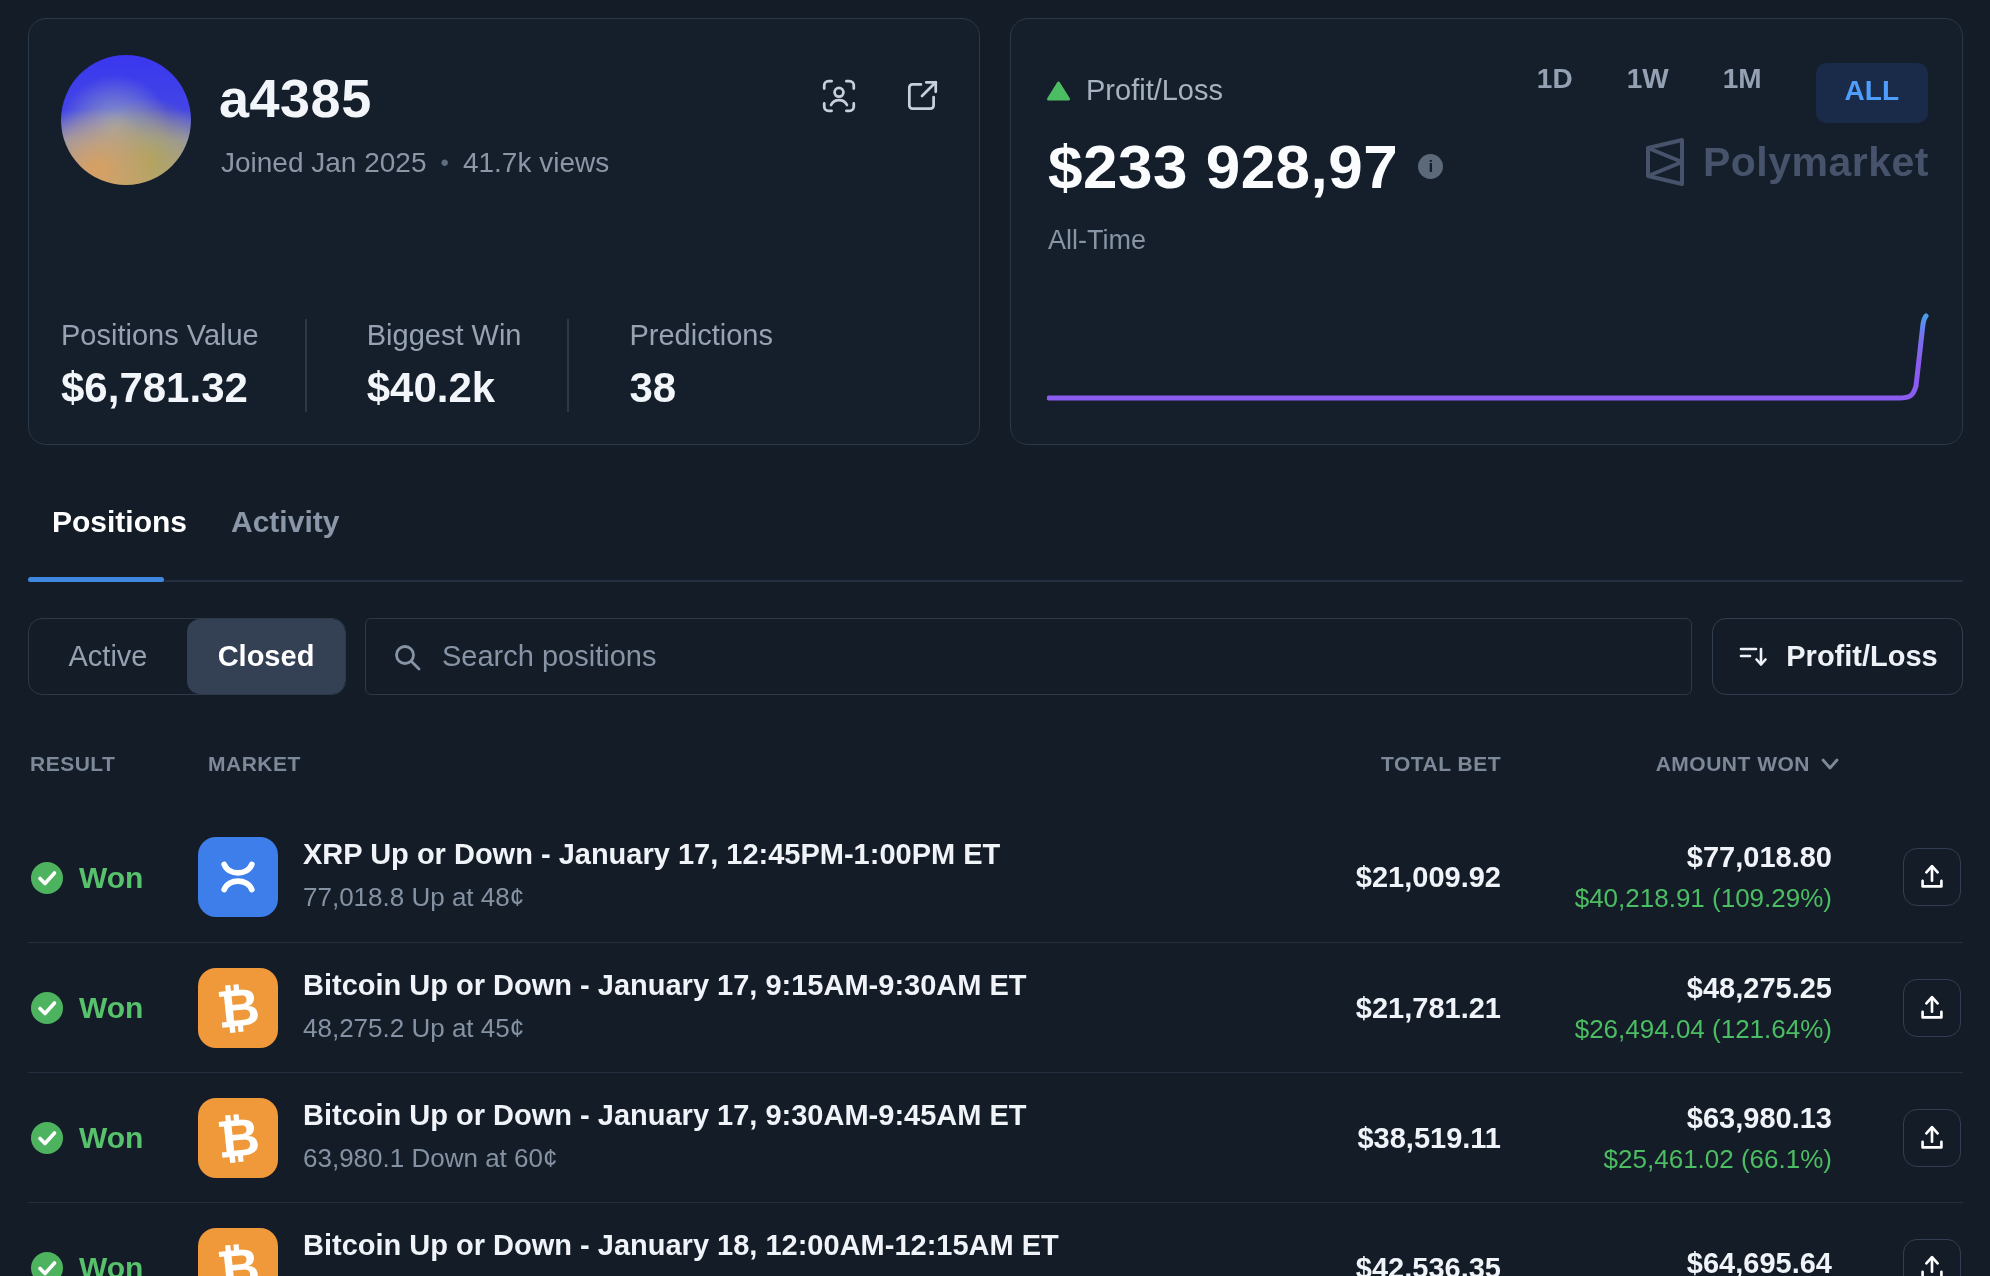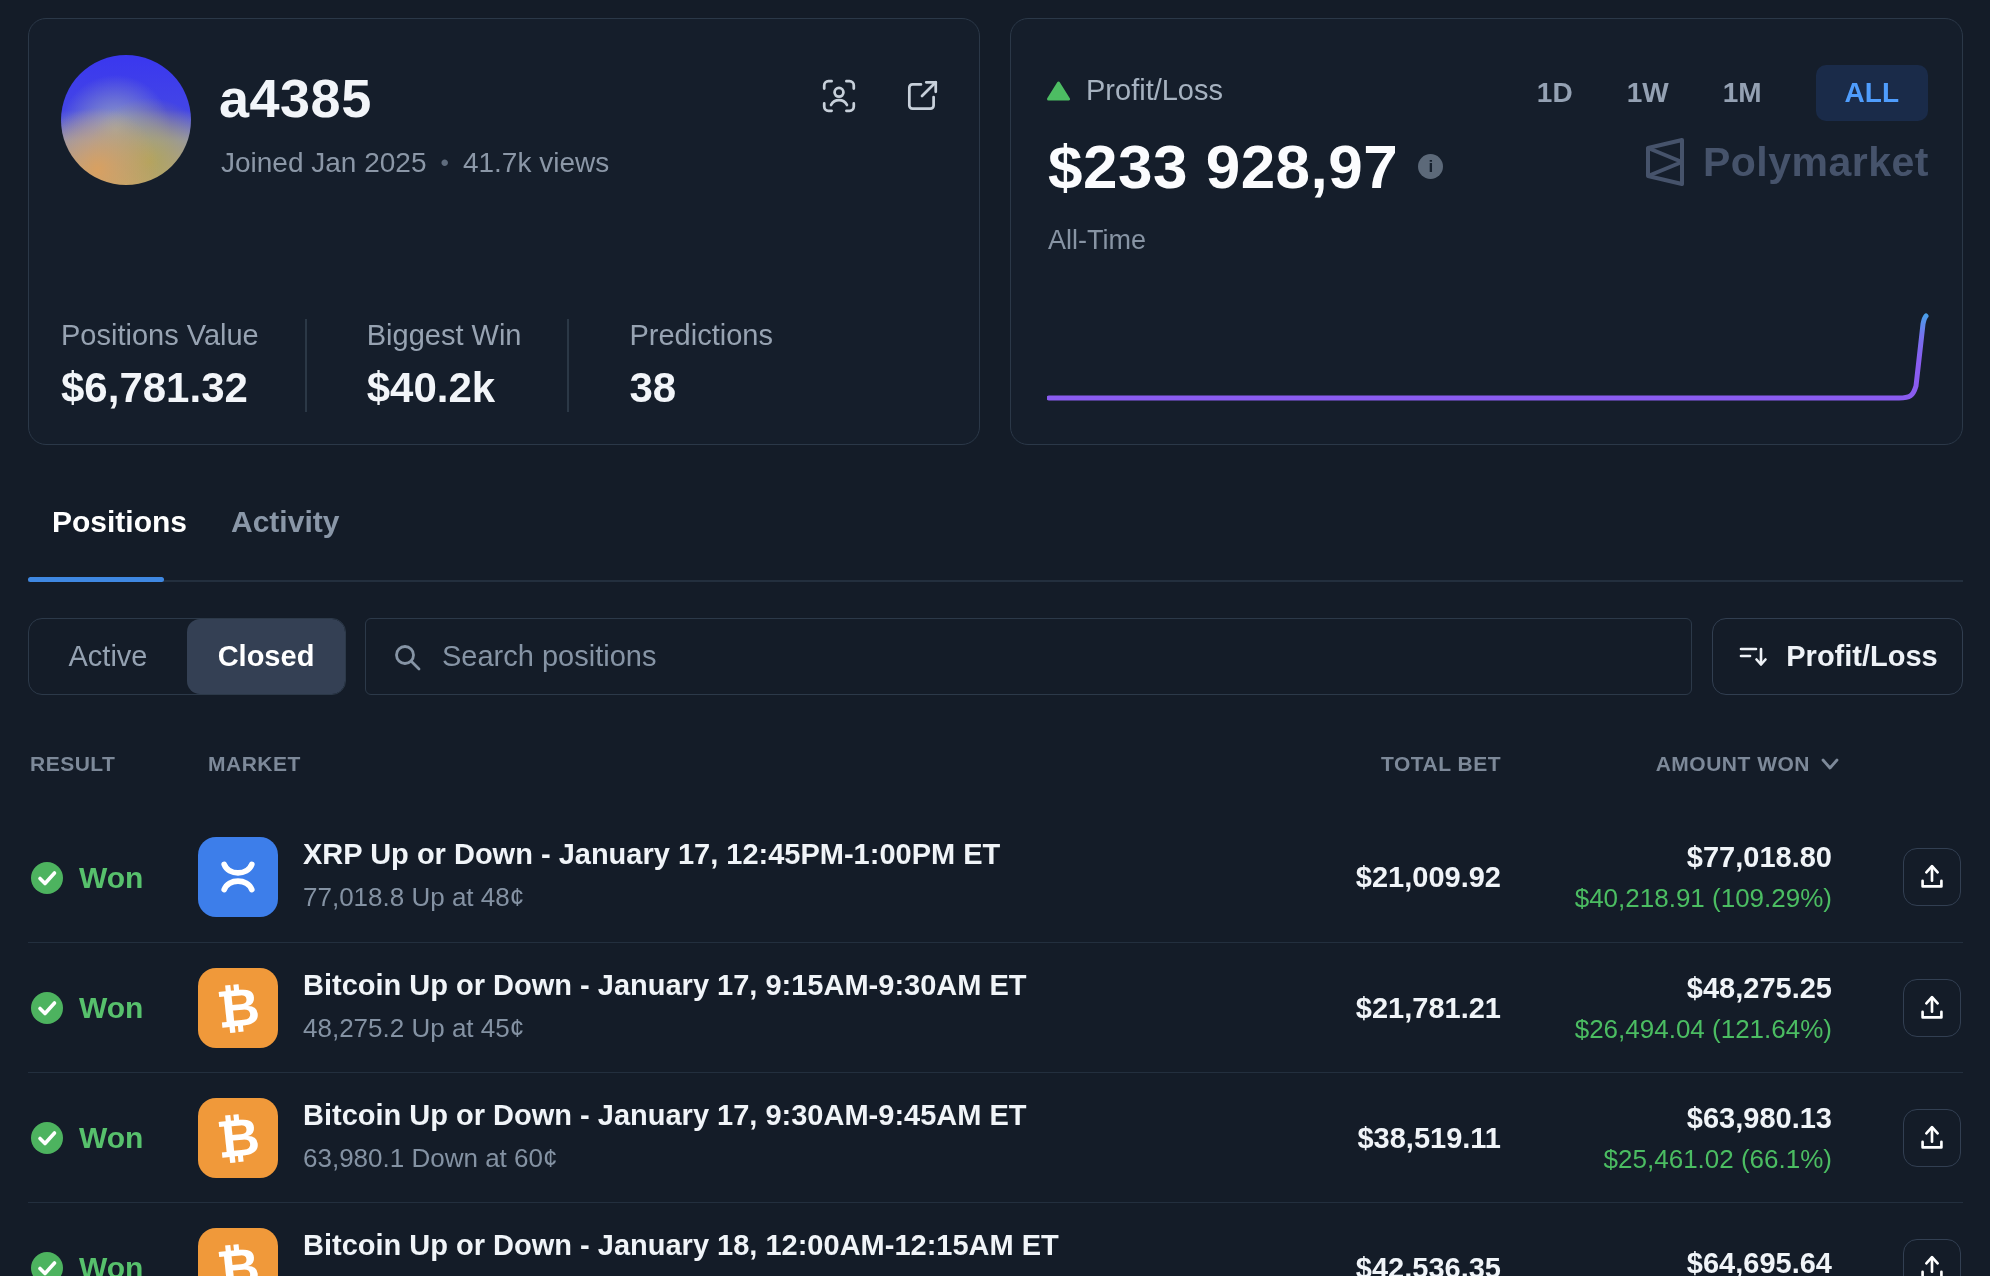--- a/index.html
+++ b/index.html
@@ -27,21 +27,21 @@
   .icon-btn { width:38px; height:38px; display:flex; align-items:center; justify-content:center; cursor:pointer; }
   .stats { position:absolute; left:32px; top:300px; display:flex; }
   .stat { padding-right:46px; }
   .stat + .stat { padding-left:60px; border-left:2px solid #2b3846; }
   .stat-label { font-size:29px; color:#97a3b2; }
   .stat-value { margin-top:12px; font-size:42px; font-weight:700; color:#f2f5f9; }
 
   
   .pnl-head { position:absolute; left:36px; top:55px; display:flex; align-items:center; gap:16px; }
   .pnl-label { font-size:29px; font-weight:500; color:#a6b2c0; }
-  .range-row { position:absolute; top:44px; right:34px; height:60px; display:flex; align-items:center; gap:54px; }
+  .range-row { position:absolute; top:44px; right:34px; height:60px; display:flex; gap:54px; }
   .range-item { font-size:28px; font-weight:700; color:#94a1b3; cursor:pointer; }
   .range-item.active { color:#4f9dfd; background:#1a2b49; padding:12px 29px; border-radius:10px; }
   .pnl-value-row { position:absolute; left:37px; top:112px; display:flex; align-items:center; gap:20px; }
   .pnl-value { font-size:62px; font-weight:700; letter-spacing:.5px; color:#fbfcfe; }
   .info-icon { width:25px; height:25px; border-radius:50%; background:#5c6979; color:#16202d;
     font-size:17px; font-weight:700; display:flex; align-items:center; justify-content:center; }
   .pnl-period { position:absolute; left:37px; top:206px; font-size:27px; color:#8794a4; }
   .watermark { position:absolute; top:116px; right:33px; display:flex; align-items:center; gap:15px; }
   .watermark-text { font-size:41px; font-weight:600; color:#46536b; letter-spacing:.5px; }
   .pnl-chart { position:absolute; left:36px; right:28px; bottom:16px; height:118px; }

